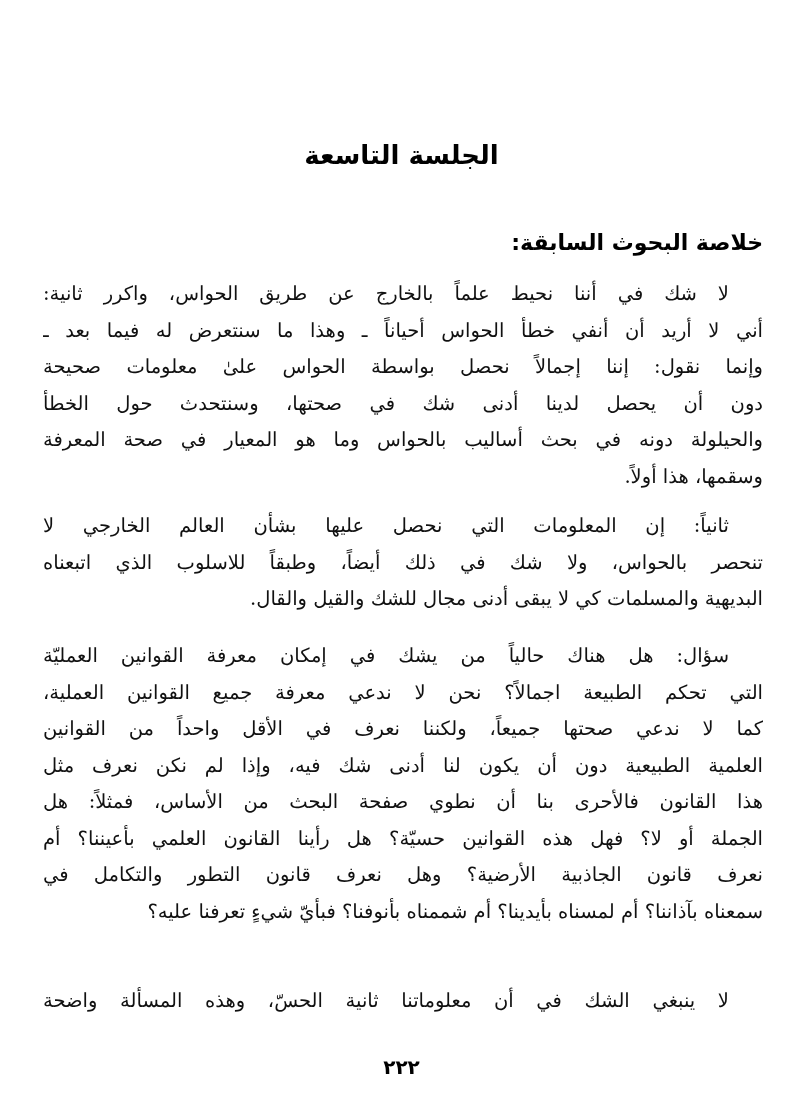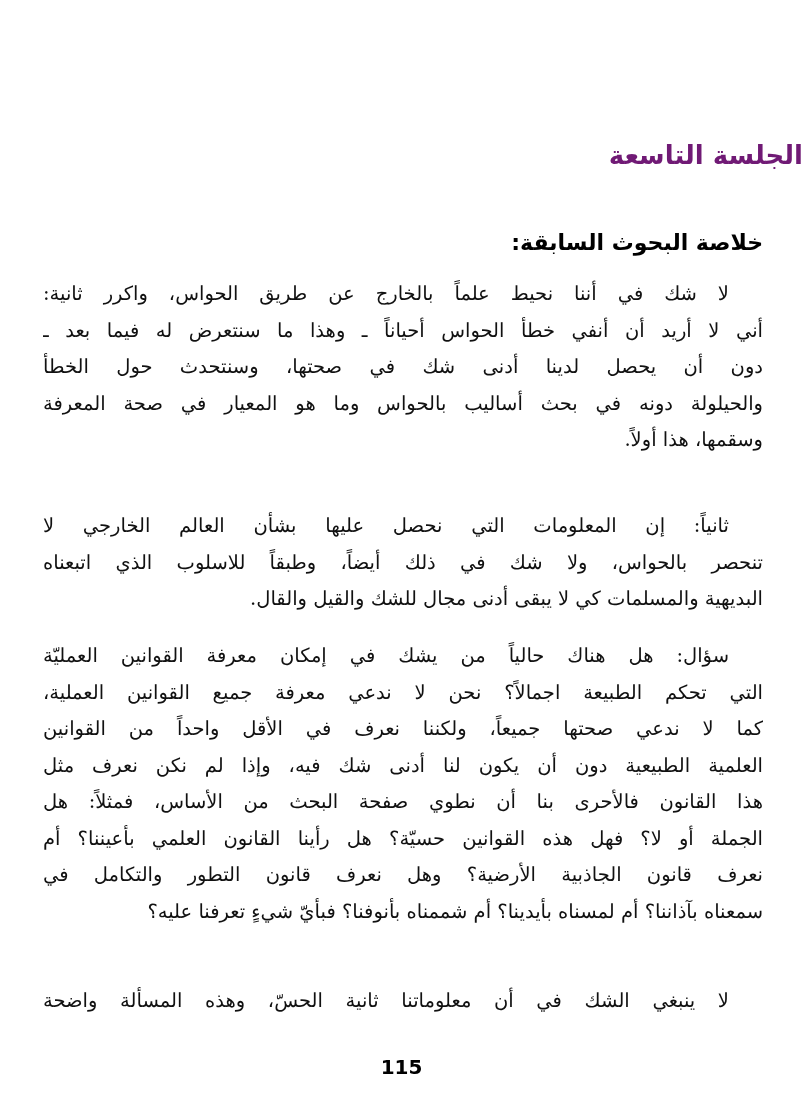--- a/index.html
+++ b/index.html
@@ -1,20 +1,20 @@
 <!DOCTYPE html>
 <html><head>
   <meta charset="utf-8">
   <style>
     html, body { margin: 0; padding: 0; background: #ffffff; }
     body { width: 803px; height: 1113px; position: relative; overflow: hidden; color: #111; }
     .page { position: absolute; left: 0; top: 0; width: 803px; height: 1113px; direction: rtl; }
     .title {
-      position: absolute; top: 140px; left: 0; width: 803px; text-align: right;
-      font-family: "DejaVu Sans", sans-serif; font-weight: bold; font-size: 26px; color: #701a75;
+      position: absolute; top: 140px; left: 0; width: 803px; text-align: center;
+      font-family: "DejaVu Sans", sans-serif; font-weight: bold; font-size: 26px; color: #000000;
     }
     .subtitle {
       position: absolute; top: 230px; right: 40px; text-align: left;
       font-family: "DejaVu Sans", sans-serif; font-weight: bold; font-size: 22px; color: #000;
     }
     .para { position: absolute; right: 40px; width: 720px; }
     .line {
       font-family: "DejaVu Serif", serif; font-size: 19.5px; height: 36.5px; line-height: 36.5px;
       text-align: justify; text-align-last: justify; white-space: nowrap; overflow: hidden;
       direction: rtl;
@@ -33,20 +33,21 @@
 </head>
 <body>
 
 <div class="page">
   <div class="title">الجلسة التاسعة</div>
   <div class="subtitle">خلاصة البحوث السابقة:</div>
 
   <div class="para p1">
     <div class="line first">لا شك في أننا نحيط علماً بالخارج عن طريق الحواس، واكرر ثانية:</div>
     <div class="line">أني لا أريد أن أنفي خطأ الحواس أحياناً ـ وهذا ما سنتعرض له فيما بعد ـ</div>
+    <div class="line">وإنما نقول: إننا إجمالاً نحصل بواسطة الحواس علىٰ معلومات صحيحة</div>
     <div class="line">دون أن يحصل لدينا أدنى شك في صحتها، وسنتحدث حول الخطأ</div>
     <div class="line">والحيلولة دونه في بحث أساليب بالحواس وما هو المعيار في صحة المعرفة</div>
     <div class="line last">وسقمها، هذا أولاً.</div>
   </div>
 
   <div class="para p2">
     <div class="line first">ثانياً: إن المعلومات التي نحصل عليها بشأن العالم الخارجي لا</div>
     <div class="line">تنحصر بالحواس، ولا شك في ذلك أيضاً، وطبقاً للاسلوب الذي اتبعناه</div>
     <div class="line last">البديهية والمسلمات كي لا يبقى أدنى مجال للشك والقيل والقال.</div>
   </div>
@@ -59,14 +60,14 @@
     <div class="line">هذا القانون فالأحرى بنا أن نطوي صفحة البحث من الأساس، فمثلاً: هل</div>
     <div class="line">الجملة أو لا؟ فهل هذه القوانين حسيّة؟ هل رأينا القانون العلمي بأعيننا؟ أم</div>
     <div class="line">نعرف قانون الجاذبية الأرضية؟ وهل نعرف قانون التطور والتكامل في</div>
     <div class="line last">سمعناه بآذاننا؟ أم لمسناه بأيدينا؟ أم شممناه بأنوفنا؟ فبأيّ شيءٍ تعرفنا عليه؟</div>
   </div>
 
   <div class="para p4">
     <div class="line first">لا ينبغي الشك في أن معلوماتنا ثانية الحسّ، وهذه المسألة واضحة</div>
   </div>
 
-  <div class="page-number">115</div>
+  <div class="page-number">٢٢٢</div>
 </div>
 
 </body></html>

